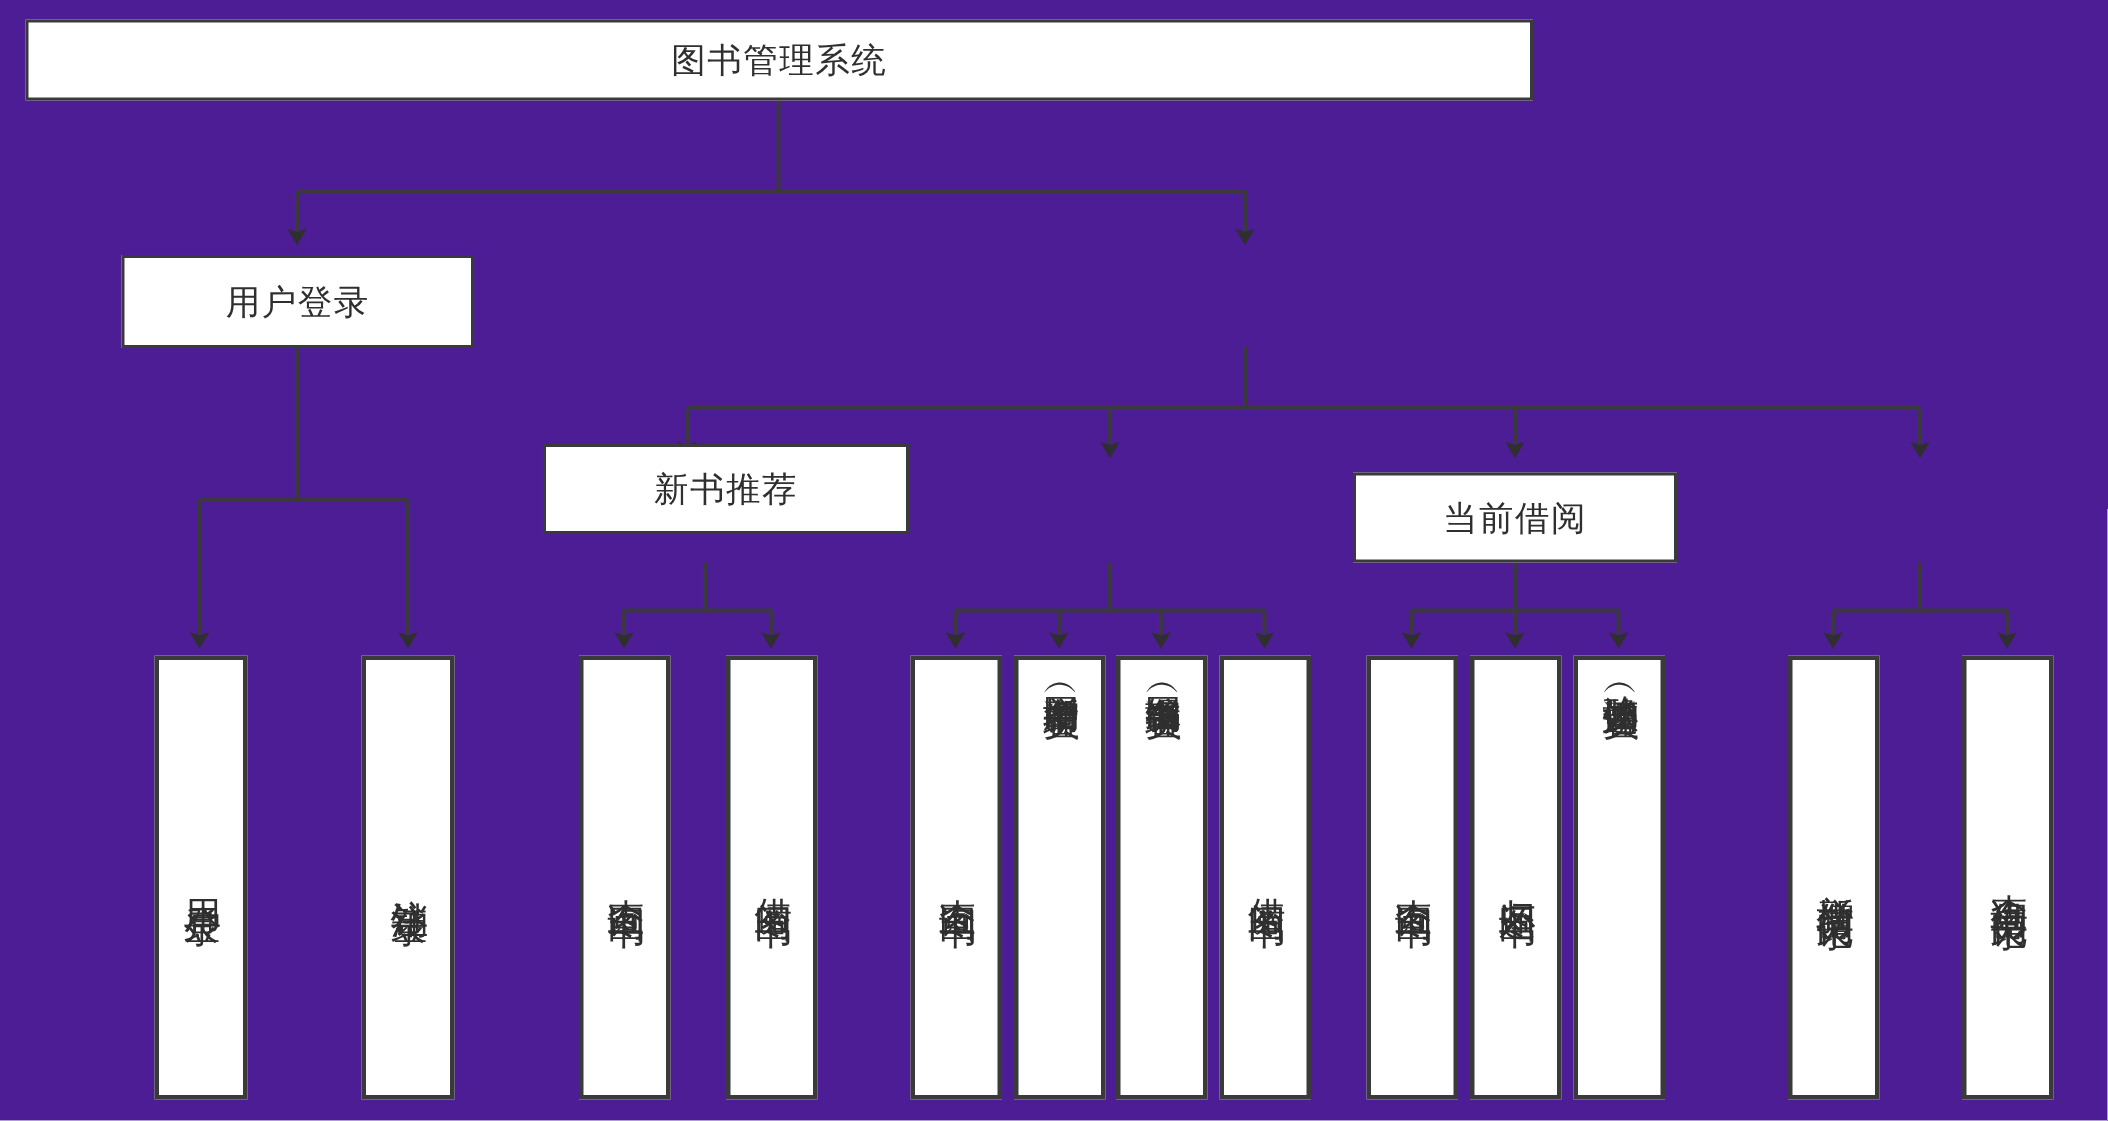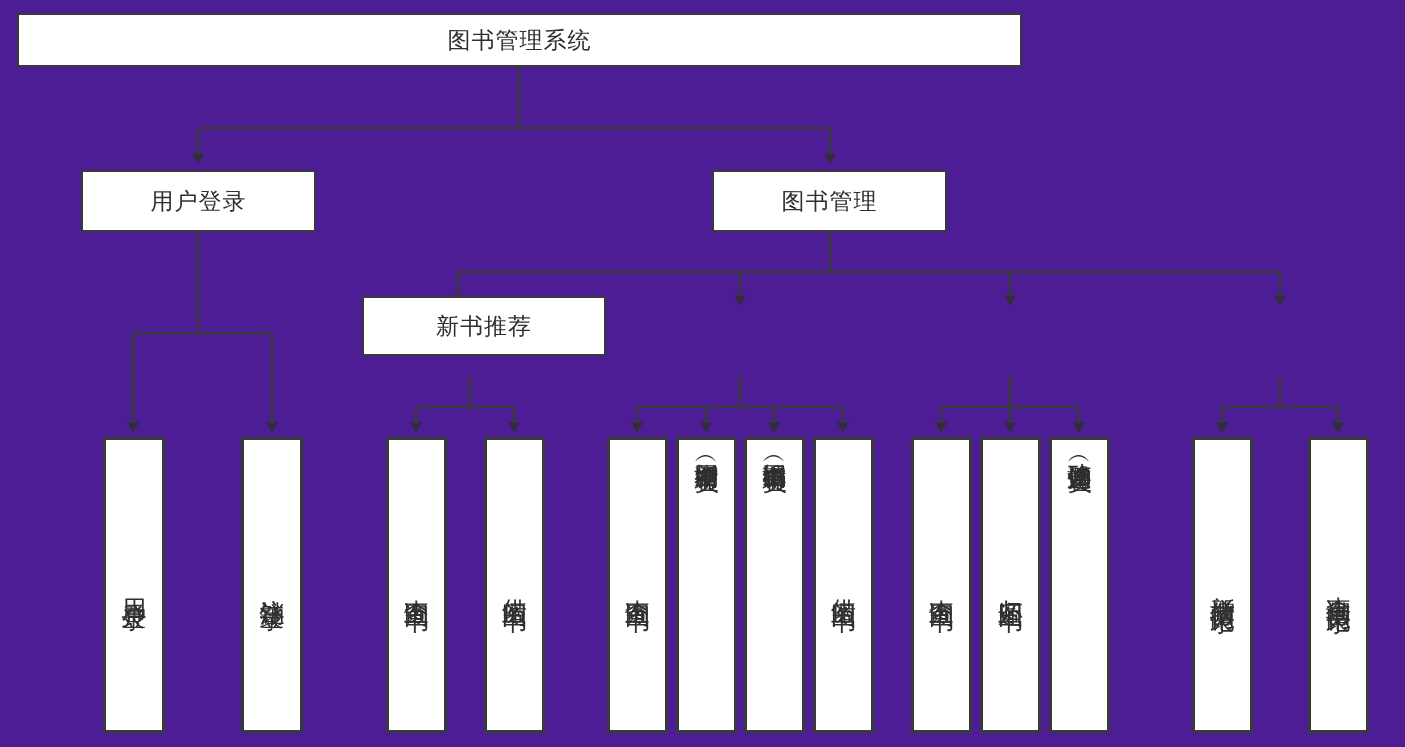--- a/index.html
+++ b/index.html
@@ -72,26 +72,26 @@
     </g>
   </svg>
 
   <div class="node root" style="left:17px;top:13px;width:1005px;height:54px;">
     <span class="lbl">图书管理系统</span>
   </div>
 
   <div class="node h-node" style="left:81px;top:170px;width:235px;height:62px;">
     <span class="lbl">用户登录</span>
   </div>
-  <div class="node h-node" style="left:712px;top:170px;width:235px;height:62px;">
-    <span class="lbl">图书管理</span>
-  </div>
 
   <div class="node h-node" style="left:362px;top:296px;width:244px;height:60px;">
     <span class="lbl">新书推荐</span>
+  </div>
+  <div class="node h-node" style="left:902px;top:315px;width:216px;height:60px;">
+    <span class="lbl">当前借阅</span>
   </div>
 
   <div class="node leaf center" style="left:103px;top:437px;width:62px;height:296px;">
     <span class="lbl">用户登录</span>
   </div>
   <div class="node leaf center" style="left:241px;top:437px;width:62px;height:296px;">
     <span class="lbl">注销登录</span>
   </div>
 
   <div class="node leaf center" style="left:386px;top:437px;width:61px;height:296px;">

